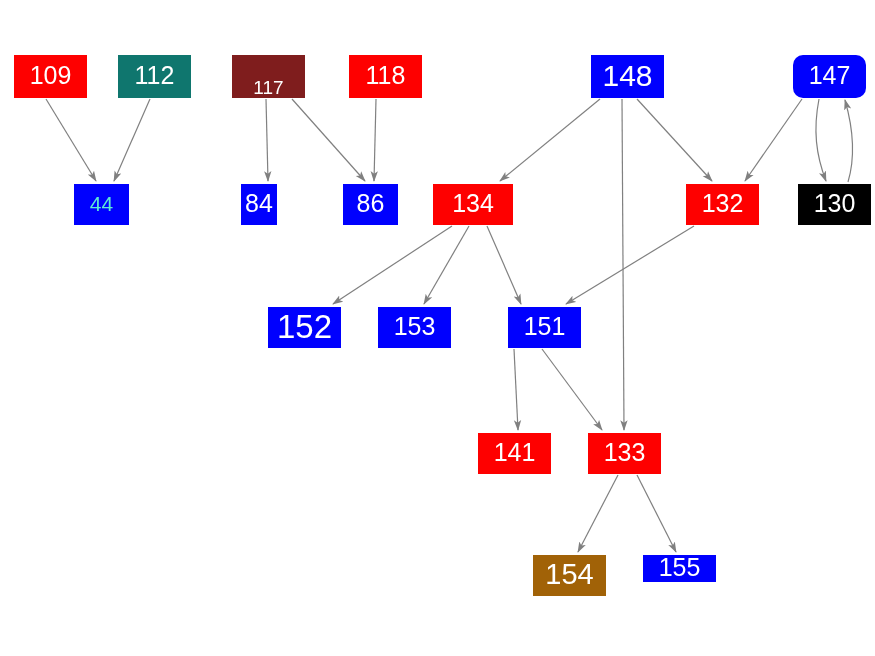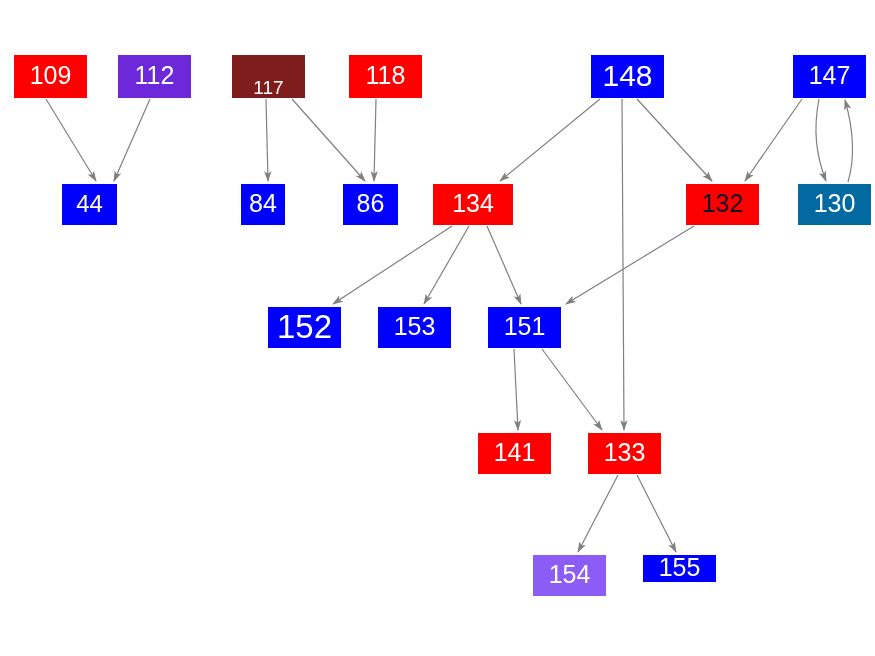--- a/index.html
+++ b/index.html
@@ -76,69 +76,69 @@
         <path d="M 542,349 L 602,430" fill="none" stroke="#808080" stroke-width="1.2" marker-end="url(#arrowhead)"></path>
         <path d="M 618,475 L 578,552" fill="none" stroke="#808080" stroke-width="1.2" marker-end="url(#arrowhead)"></path>
         <path d="M 637,475 L 676,552" fill="none" stroke="#808080" stroke-width="1.2" marker-end="url(#arrowhead)"></path>
       </g>
   </svg>
 
   <div id="nodes-group">
       <div class="graph-node" style="left: 14px; top: 55px; width: 73px; height: 43px; background: rgb(254, 0, 0); color: rgb(255, 255, 255); font-size: 25px;">
         <span class="node-label">109</span>
       </div>
-      <div class="graph-node" style="left: 118px; top: 55px; width: 73px; height: 43px; background: #6d28d9; color: rgb(255, 255, 255); font-size: 25px;">
+      <div class="graph-node" style="left: 118px; top: 55px; width: 73px; height: 43px; background: #0f766e; color: rgb(255, 255, 255); font-size: 25px;">
         <span class="node-label">112</span>
       </div>
       <div class="graph-node" style="left: 232px; top: 55px; width: 73px; height: 43px; background: #7f1d1d; color: rgb(255, 255, 255); font-size: 19px; align-items: flex-end;">
         <span class="node-label">117</span>
       </div>
       <div class="graph-node" style="left: 341px; top: 55px; width: 73px; height: 43px; background: rgb(254, 0, 0); color: rgb(255, 255, 255); font-size: 25px; margin-left: 8px;">
         <span class="node-label">118</span>
       </div>
       <div class="graph-node" style="left: 591px; top: 55px; width: 73px; height: 43px; background: rgb(0, 0, 254); color: rgb(255, 255, 255); font-size: 30px;">
         <span class="node-label">148</span>
       </div>
-      <div class="graph-node" style="left: 793px; top: 55px; width: 73px; height: 43px; background: rgb(0, 0, 254); color: rgb(255, 255, 255); font-size: 25px;">
+      <div class="graph-node" style="left: 793px; top: 55px; width: 73px; height: 43px; background: rgb(0, 0, 254); color: rgb(255, 255, 255); font-size: 25px; border-radius: 10px;">
         <span class="node-label">147</span>
       </div>
-      <div class="graph-node" style="left: 62px; top: 184px; width: 55px; height: 41px; background: rgb(0, 0, 254); color: #fef9c3; font-size: 24px;">
+      <div class="graph-node" style="left: 74px; top: 184px; width: 55px; height: 41px; background: rgb(0, 0, 254); color: #5eead4; font-size: 21px;">
         <span class="node-label">44</span>
       </div>
-      <div class="graph-node" style="left: 241px; top: 184px; width: 44px; height: 41px; background: rgb(0, 0, 254); color: rgb(255, 255, 255); font-size: 25px;">
+      <div class="graph-node" style="left: 241px; top: 184px; width: 36px; height: 41px; background: rgb(0, 0, 254); color: rgb(255, 255, 255); font-size: 25px;">
         <span class="node-label">84</span>
       </div>
       <div class="graph-node" style="left: 343px; top: 184px; width: 55px; height: 41px; background: rgb(0, 0, 254); color: rgb(255, 255, 255); font-size: 25px;">
         <span class="node-label">86</span>
       </div>
       <div class="graph-node" style="left: 433px; top: 184px; width: 80px; height: 41px; background: rgb(254, 0, 0); color: rgb(255, 255, 255); font-size: 25px;">
         <span class="node-label">134</span>
       </div>
-      <div class="graph-node" style="left: 686px; top: 184px; width: 73px; height: 41px; background: rgb(254, 0, 0); color: #0f172a; font-size: 25px;">
+      <div class="graph-node" style="left: 686px; top: 184px; width: 73px; height: 41px; background: rgb(254, 0, 0); color: #ffffff; font-size: 25px;">
         <span class="node-label">132</span>
       </div>
-      <div class="graph-node" style="left: 798px; top: 184px; width: 73px; height: 41px; background: #0369a1; color: rgb(255, 255, 255); font-size: 25px;">
+      <div class="graph-node" style="left: 798px; top: 184px; width: 73px; height: 41px; background: #000000; color: rgb(255, 255, 255); font-size: 25px;">
         <span class="node-label">130</span>
       </div>
       <div class="graph-node" style="left: 268px; top: 307px; width: 73px; height: 41px; background: rgb(0, 0, 254); color: rgb(255, 255, 255); font-size: 33px;">
         <span class="node-label">152</span>
       </div>
       <div class="graph-node" style="left: 378px; top: 307px; width: 73px; height: 41px; background: rgb(0, 0, 254); color: rgb(255, 255, 255); font-size: 25px;">
         <span class="node-label">153</span>
       </div>
-      <div class="graph-node" style="left: 488px; top: 307px; width: 73px; height: 41px; background: rgb(0, 0, 254); color: rgb(255, 255, 255); font-size: 25px;">
+      <div class="graph-node" style="left: 508px; top: 307px; width: 73px; height: 41px; background: rgb(0, 0, 254); color: rgb(255, 255, 255); font-size: 25px;">
         <span class="node-label">151</span>
       </div>
       <div class="graph-node" style="left: 478px; top: 433px; width: 73px; height: 41px; background: rgb(254, 0, 0); color: rgb(255, 255, 255); font-size: 25px;">
         <span class="node-label">141</span>
       </div>
       <div class="graph-node" style="left: 588px; top: 433px; width: 73px; height: 41px; background: rgb(254, 0, 0); color: rgb(255, 255, 255); font-size: 25px; justify-content: center;">
         <span class="node-label">133</span>
       </div>
-      <div class="graph-node" style="left: 533px; top: 555px; width: 73px; height: 41px; background: #8b5cf6; color: rgb(255, 255, 255); font-size: 25px;">
+      <div class="graph-node" style="left: 533px; top: 555px; width: 73px; height: 41px; background: #a16207; color: rgb(255, 255, 255); font-size: 29px;">
         <span class="node-label">154</span>
       </div>
       <div class="graph-node" style="left: 643px; top: 555px; width: 73px; height: 27px; background: rgb(0, 0, 254); color: rgb(255, 255, 255); font-size: 25px;">
         <span class="node-label">155</span>
       </div>
     </div>
 
 </div>
 
 </body></html>

